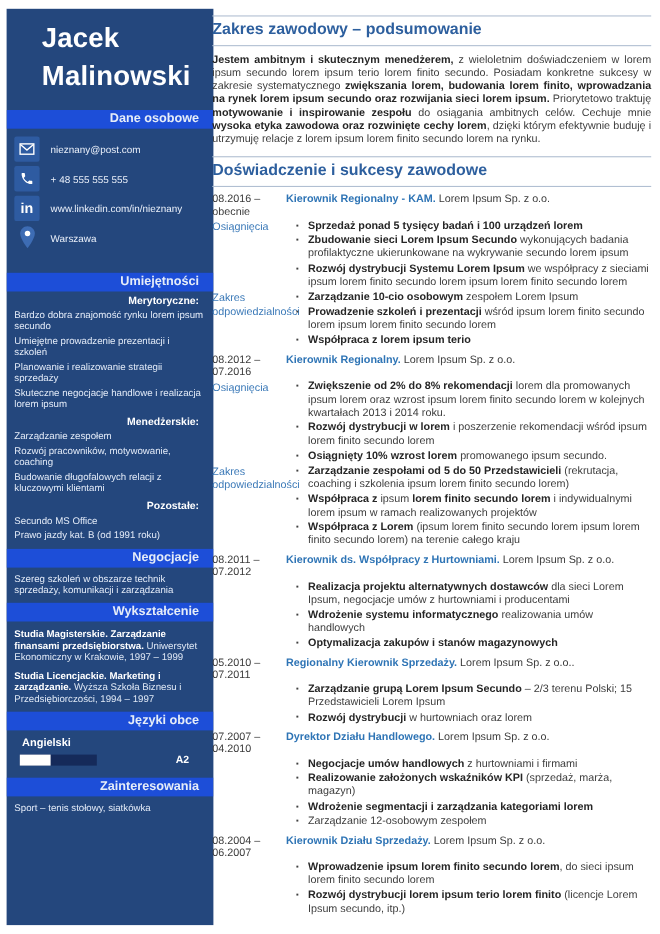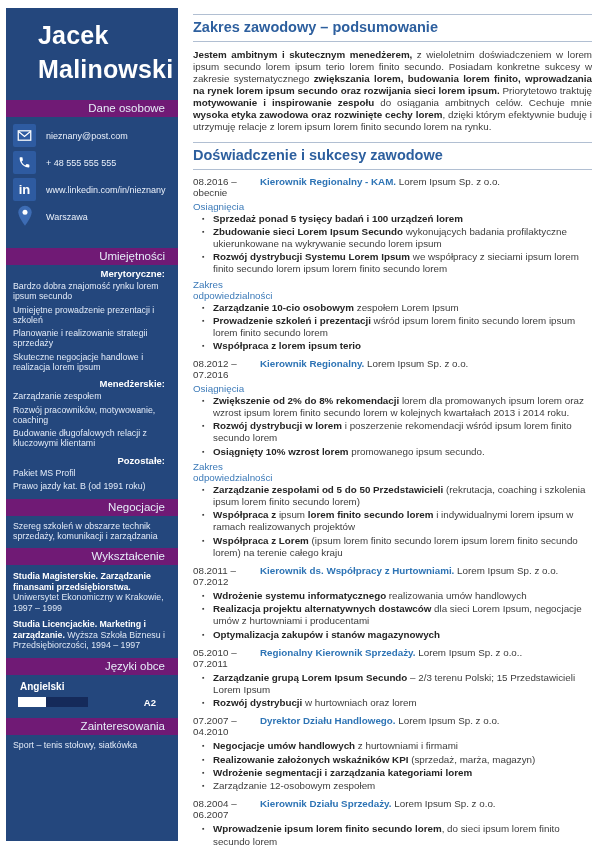--- a/index.html
+++ b/index.html
@@ -3,30 +3,30 @@
 <meta charset="utf-8">
 <style>
   html,body{margin:0;padding:0;}
   body{
     width:600px;height:849px;position:relative;background:#ffffff;
     font-family:"Liberation Sans","DejaVu Sans",sans-serif;
     overflow:hidden;-webkit-font-smoothing:antialiased;
   }
   
   .sidebar{
-    position:absolute;left:6px;top:8px;width:172px;height:833px;
+    position:absolute;left:6px;top:8px;width:188px;height:833px;
     background:#24477d;color:#ffffff;overflow:hidden;
   }
   .name{
     margin:10px 14px 0 32px;font-size:25px;font-weight:bold;
     line-height:34px;white-space:pre-line;color:#ffffff;letter-spacing:.2px;
   }
   .band{
-    background:#701a75;color:#e6edf8;font-size:11.5px;
-    text-align:right;padding:2px 13px 3px 4px;
+    background:#1d4ed8;color:#e6edf8;font-size:11.5px;
+    text-align:right;padding:2px 13px 3px 4px;font-weight:bold;
   }
   .m-personal{margin-top:14px}
   .m-skills{margin-top:20px}
   .m-train{margin-top:8px}
   .m-edu{margin-top:7px}
   .m-lang{margin-top:7px}
   .m-int{margin-top:10px}
   .contacts{margin-top:7px}
   .c-row{display:flex;align-items:center;margin:0 8px 4px 7px;text-align:right;}
   .c-ico{
@@ -42,42 +42,42 @@
     padding:3px 13px 2px 16px;
   }
   .skill-item,.side-text{
     font-size:8.8px;line-height:10px;color:#e3ebf8;margin:0 9px 3.5px 7px;
   }
   .side-text{margin-top:5px}
   .edu{font-size:8.8px;line-height:10.5px;margin:6px 9px 2px 7px;color:#dfe8f5;}
   .edu b{color:#ffffff;}
   .lang{margin:6px 0 0 7px;}
   .lang-name{font-weight:bold;font-size:10px;margin-left:7px;}
-  .lang-row{display:flex;align-items:center;justify-content:space-between;margin:5px 22px 0 5px;gap:22px;}
+  .lang-row{display:flex;justify-content:space-between;margin:5px 22px 0 5px;gap:22px;}
   .bar{width:70px;height:10px;background:#152a5a;flex:none;}
   .bar-fill{height:100%;background:#ffffff;}
   .lang-level{font-weight:bold;font-size:9.5px;color:#ffffff;}
   
   .main{position:absolute;left:193px;top:14px;width:399px;}
   .sec-head{
     border-top:1px solid #b1bfd2;border-bottom:1px solid #b1bfd2;
     color:#2d5f9e;font-weight:bold;font-size:14.5px;padding:4px 0 6px;
   }
   .profile{
     font-size:9.8px;line-height:12px;text-align:justify;color:#3d3d3d;
     margin:7px 0 9px;
   }
   .profile b{color:#262626;}
   .jobs{margin-top:6px;}
   .job{margin-bottom:5px;}
   .job-head{display:flex;font-size:9.8px;margin-bottom:2px;justify-content:flex-end;}
   .date{width:67px;flex:none;color:#3b3b3b;}
   .job-title{flex:1;color:#3b3b3b;}
   .job-title b{color:#2e74b5;}
-  .group{display:flex;margin-bottom:1px;flex-direction:column;}
+  .group{display:flex;margin-bottom:1px;}
   .g-label{
     width:67px;flex:none;color:#3c7ab8;font-size:9.8px;line-height:11.5px;
     padding-top:1px;
   }
   .blist{flex:1;margin:0;padding:0 0 0 9px;list-style:none;}
   .blist li{display:flex;font-size:9.8px;line-height:12.2px;color:#3d3d3d;margin-bottom:1px;}
   .blist b{color:#262626;}
   .blt{width:11px;flex:none;font-size:7px;line-height:12.2px;color:#404040;}
   .blt::before{content:"▪";}
 </style>
@@ -150,21 +150,21 @@
             <div class="skill-item">Rozwój pracowników, motywowanie, coaching</div>
 
             <div class="skill-item">Budowanie długofalowych relacji z kluczowymi klientami</div>
           </div>
       </div>
 
       <div class="skill-group">
         <div class="skill-head">Pozostałe:</div>
         <div>
 
-            <div class="skill-item">Pakiet MS Profil</div>
+            <div class="skill-item">Secundo MS Office</div>
 
             <div class="skill-item">Prawo jazdy kat. B (od 1991 roku)</div>
           </div>
       </div>
     </div>
 
   <div class="band m-train">Negocjacje</div>
   <div class="skill-item side-text">Szereg szkoleń w obszarze technik sprzedaży, komunikacji i zarządzania</div>
 
   <div class="band m-edu">Wykształcenie</div>
@@ -311,26 +311,26 @@
           <span class="job-title"><b>Kierownik ds. Współpracy z Hurtowniami.</b><span> Lorem Ipsum Sp. z o.o.</span></span>
         </div>
         <div>
 
             <div class="group">
               <span class="g-label"></span>
               <ul class="blist">
 
                   <li>
                 <span class="blt"></span>
+                <span class="btxt"><b>Realizacja projektu alternatywnych dostawców</b><span></span><b></b><span> dla sieci Lorem Ipsum, negocjacje umów z hurtowniami i producentami</span></span>
+              </li>
+
+                  <li>
+                <span class="blt"></span>
                 <span class="btxt"><b>Wdrożenie systemu informatycznego</b><span></span><b></b><span> realizowania umów handlowych</span></span>
-              </li>
-
-                  <li>
-                <span class="blt"></span>
-                <span class="btxt"><b>Realizacja projektu alternatywnych dostawców</b><span></span><b></b><span> dla sieci Lorem Ipsum, negocjacje umów z hurtowniami i producentami</span></span>
               </li>
 
                   <li>
                 <span class="blt"></span>
                 <span class="btxt"><b>Optymalizacja zakupów i stanów magazynowych</b><span></span></span>
               </li>
                 </ul>
             </div>
           </div>
       </section>

